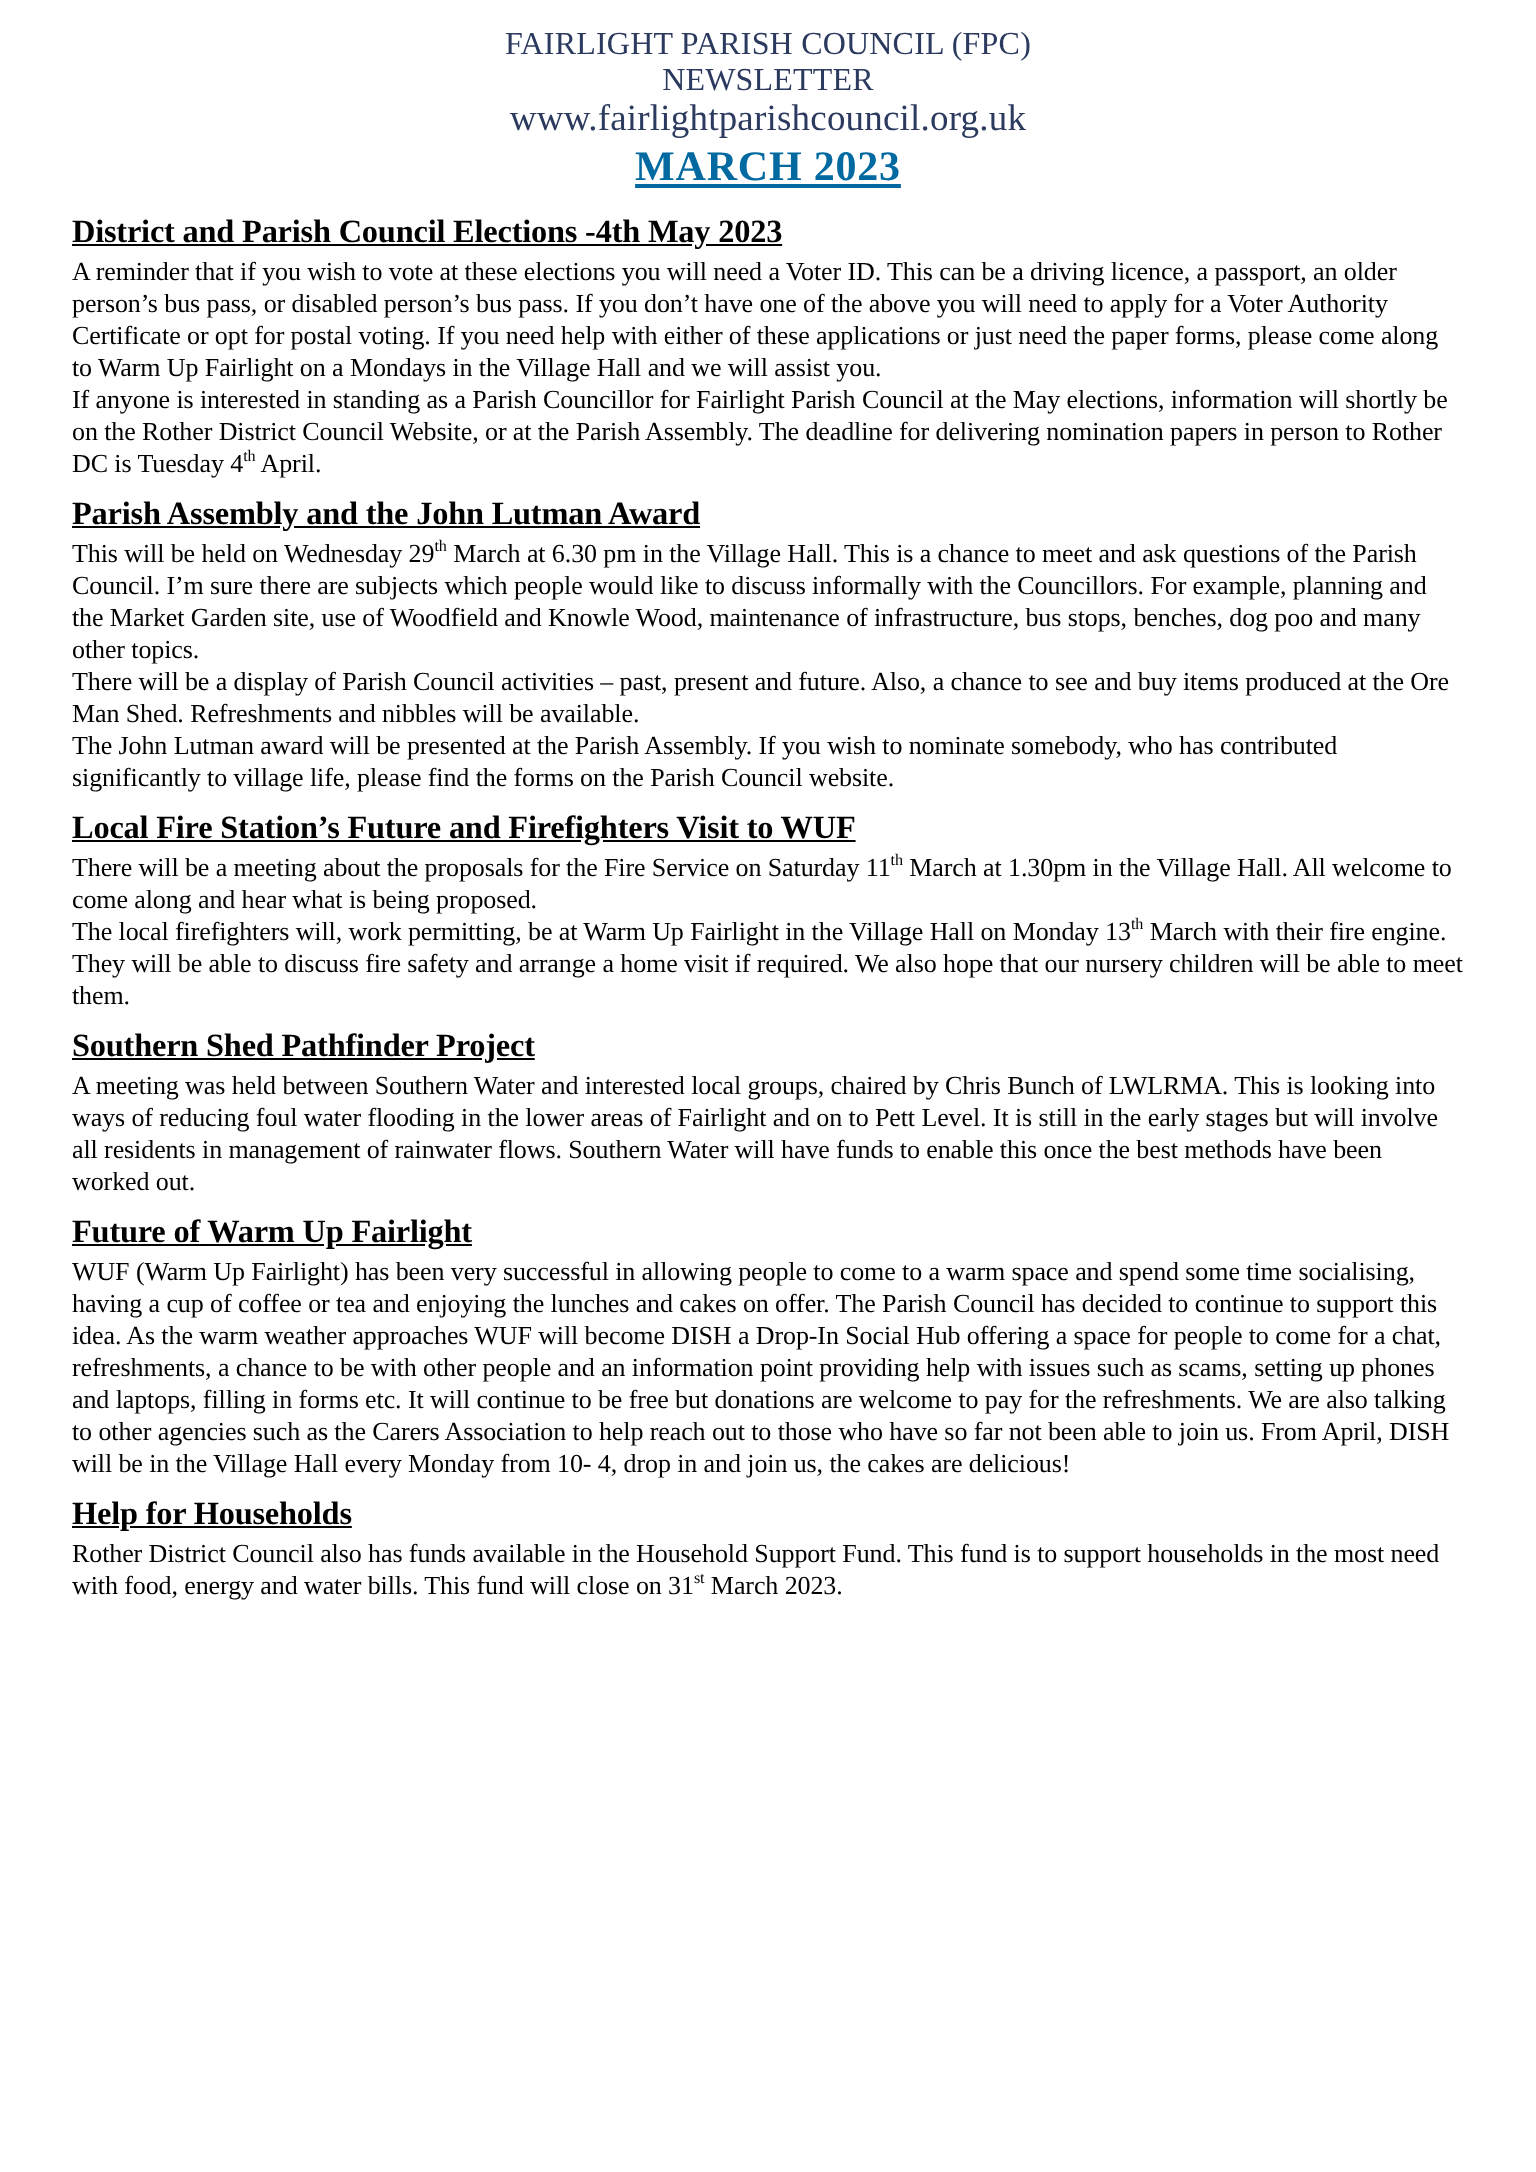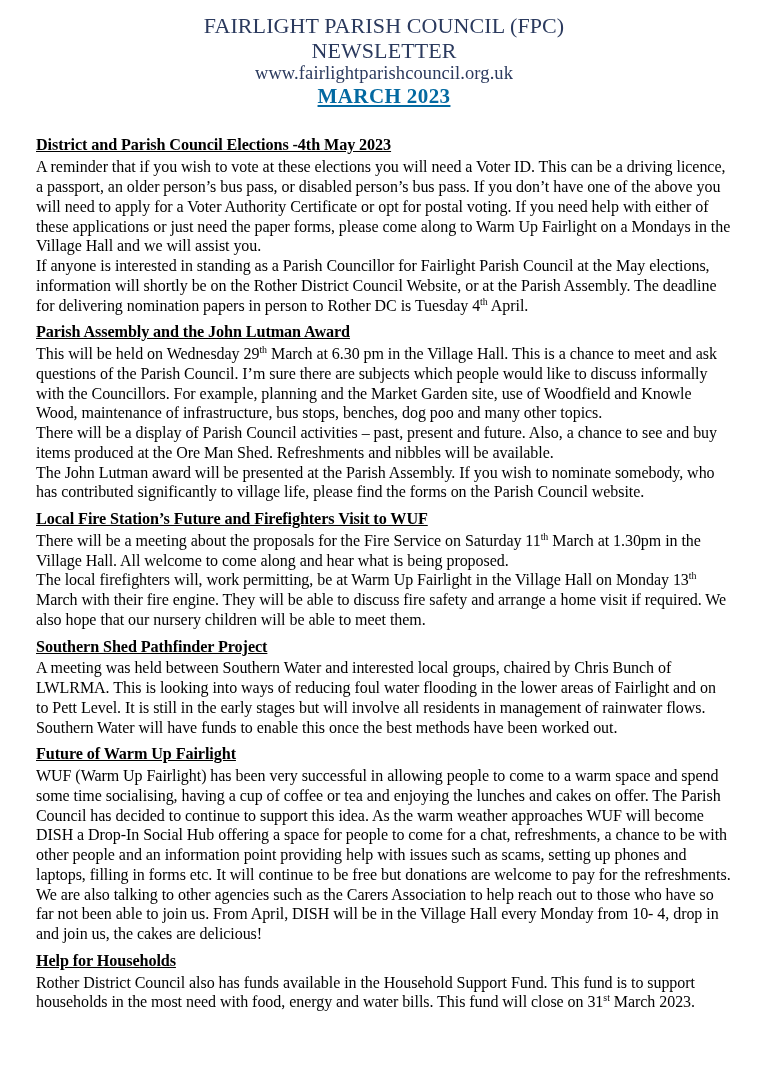--- a/index.html
+++ b/index.html
@@ -22,56 +22,56 @@
     position: relative;
   }
 
   
   .masthead {
     text-align: center;
     line-height: 1.12;
   }
   .mast-line {
     color: #2b3a5e;
-    font-size: 22px;
+    font-size: 16px;
     letter-spacing: 0.1px;
     white-space: nowrap;
   }
   .mast-line.org {
     font-size: 18.5px;
   }
   .mast-month {
     font-size: 21px;
     font-weight: bold;
     color: #0369a1;
     text-decoration: underline;
     letter-spacing: 0.4px;
     margin-top: 1px;
   }
 
   
   .sections {
-    margin-top: 28px;
+    margin-top: 12px;
   }
   .section {
     margin-bottom: 0;
   }
   .section + .section {
     margin-top: 8px;
   }
   .section-heading {
     font-size: 16.2px;
     font-weight: bold;
     text-decoration: underline;
     line-height: 1.22;
     margin-bottom: 1px;
     letter-spacing: -0.1px;
   }
   .para {
-    font-size: 16px;
+    font-size: 13px;
     line-height: 1.235;
     margin: 0;
     text-align: left;
     letter-spacing: -0.05px;
   }
   sup {
     font-size: 0.62em;
     vertical-align: super;
     line-height: 0;
   }

